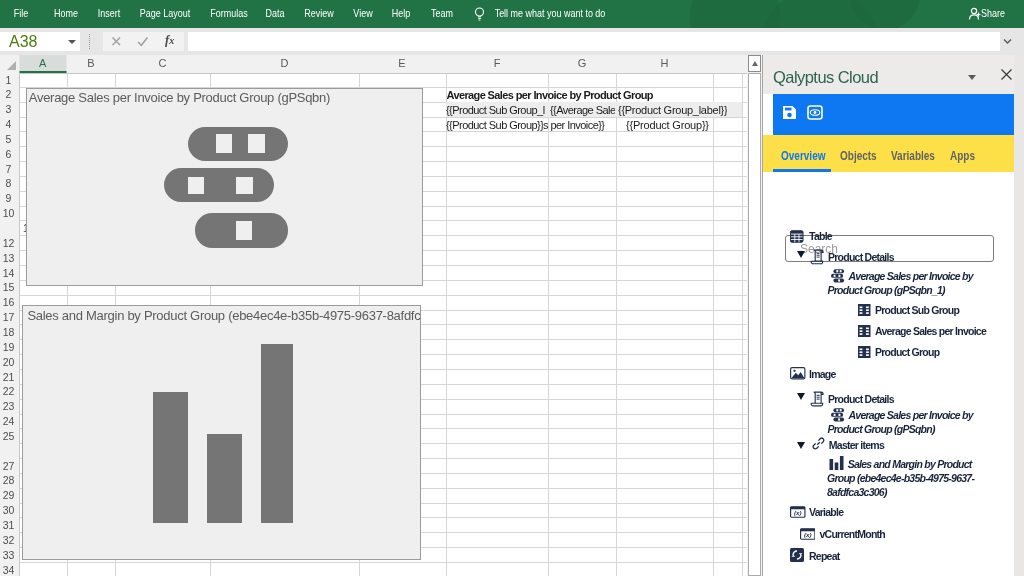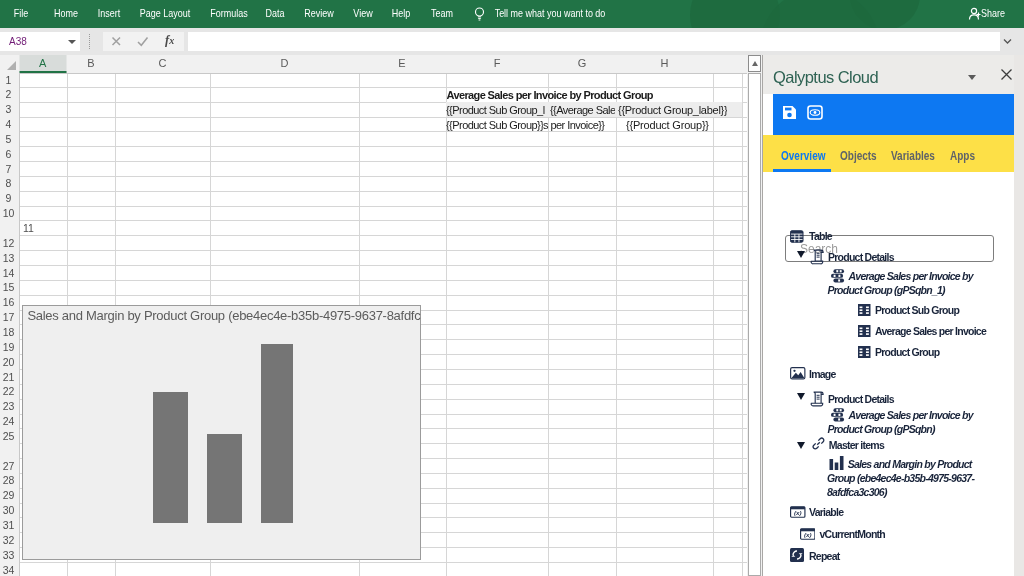--- a/index.html
+++ b/index.html
@@ -66,21 +66,21 @@
     <svg class="abs" style="left:968px;top:7px;" width="14" height="14" viewBox="0 0 14 14">
       <circle cx="6" cy="4" r="2.6" fill="none" stroke="#fff" stroke-width="1.2"></circle>
       <path d="M1.5 12.5 c0-3 2-4.6 4.5-4.6 s4.5 1.6 4.5 4.6" fill="none" stroke="#fff" stroke-width="1.2"></path>
       <path d="M10.5 5.5 v4 M8.5 7.5 h4" stroke="#fff" stroke-width="1.2"></path>
     </svg>
     <div class="rtab" style="left:992.8px;">Share</div>
   </div>
 
   <div id="fbar" class="abs">
     <div class="whitebox" style="left:0px;top:4px;width:80px;height:19px;"></div>
-    <div style="position:absolute;left:9px;top:4px;height:25px;line-height:19px;font-size:10px;color:#701a75;">A38</div>
+    <div style="position:absolute;left:9px;top:4px;height:25px;line-height:19px;font-size:16px;color:#4d7c0f;">A38</div>
     <div style="position:absolute;left:68px;top:11.5px;width:0;height:0;border-left:4px solid transparent;border-right:4px solid transparent;border-top:4.5px solid #555;"></div>
     <div style="position:absolute;left:89px;top:6px;height:15px;border-left:1.6px dotted #9a9a9a;"></div>
     <div class="whitebox" style="left:102.5px;top:4px;width:81px;height:19px;background:#f2f2f2;"></div>
     <svg class="abs" style="left:111px;top:8px;" width="11" height="11" viewBox="0 0 11 11">
       <path d="M1.5 1.5 L9 9 M9 1.5 L1.5 9" stroke="#a0a0a0" stroke-width="1.5"></path>
     </svg>
     <svg class="abs" style="left:137px;top:8px;" width="12" height="11" viewBox="0 0 12 11">
       <path d="M1 6 L4.3 9.3 L10.5 1.5" fill="none" stroke="#a0a0a0" stroke-width="1.5"></path>
     </svg>
     <div style="position:absolute;left:165px;top:4.5px;font-family:'Liberation Serif',serif;font-style:italic;font-weight:bold;font-size:12.5px;color:#4a4a4a;">f<span style="font-size:10px;">x</span></div>
@@ -158,20 +158,31 @@
     </div>
 
     <div class="celltxt" style="left:446.5px;top:32.8px;font-weight:bold;letter-spacing:-0.62px;">Average Sales per Invoice by Product Group</div>
     <div class="celltxt" style="left:446px;top:47.8px;width:99px;">{{Product Sub Group_label}}</div>
     <div class="celltxt" style="left:550px;top:47.8px;width:65px;">{{Average Sales per Invoice}}</div>
     <div class="celltxt" style="left:618px;top:47.8px;letter-spacing:-0.27px;">{{Product Group_label}}</div>
     <div class="celltxt" style="left:446px;top:62.6px;">{{Product Sub Group}}</div>
     <div class="celltxt" style="left:543px;top:62.6px;width:70px;">s per Invoice}}</div>
     <div class="celltxt" style="left:626px;top:62.6px;letter-spacing:-0.2px;">{{Product Group}}</div>
 
+    <div class="chartbox" style="left:25.8px;top:33.2px;width:395px;height:196px;">
+      <div class="ctitle" style="left:2px;top:1px;width:394px;">Average Sales per Invoice by Product Group (gPSqbn)</div>
+      <div class="pill" style="left:161.5px;top:37.5px;width:100px;height:34px;"></div>
+      <div class="wsq" style="left:189.5px;top:45px;width:16px;height:19px;"></div>
+      <div class="wsq" style="left:221px;top:45px;width:17px;height:19px;"></div>
+      <div class="pill" style="left:137px;top:79px;width:110.5px;height:34px;"></div>
+      <div class="wsq" style="left:161px;top:87.5px;width:16.5px;height:17px;"></div>
+      <div class="wsq" style="left:209.5px;top:87.5px;width:16.5px;height:17px;"></div>
+      <div class="pill" style="left:168.5px;top:124px;width:93px;height:34.5px;"></div>
+      <div class="wsq" style="left:209.5px;top:132px;width:15.5px;height:18.5px;"></div>
+    </div>
 
     <div class="chartbox" style="left:22.4px;top:250.3px;width:397px;height:252.5px;">
       <div class="ctitle" style="left:4px;top:2px;width:394px;">Sales and Margin by Product Group (ebe4ec4e-b35b-4975-9637-8afdfca3c306)</div>
       <div class="bar" style="left:129.7px;top:85.8px;width:35px;height:131px;"></div>
       <div class="bar" style="left:183.7px;top:127.8px;width:35px;height:89px;"></div>
       <div class="bar" style="left:237.2px;top:37.8px;width:32px;height:179px;"></div>
     </div>
   </div>
 
   <div id="vsb" class="abs">

